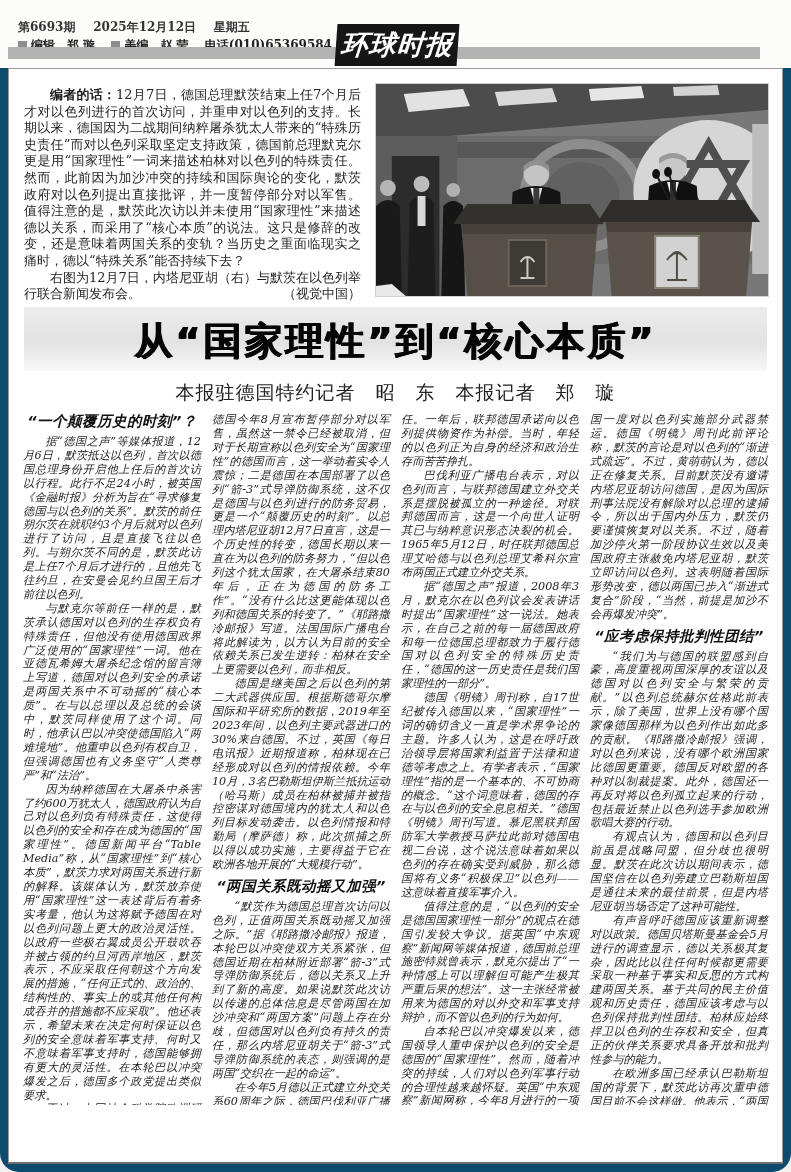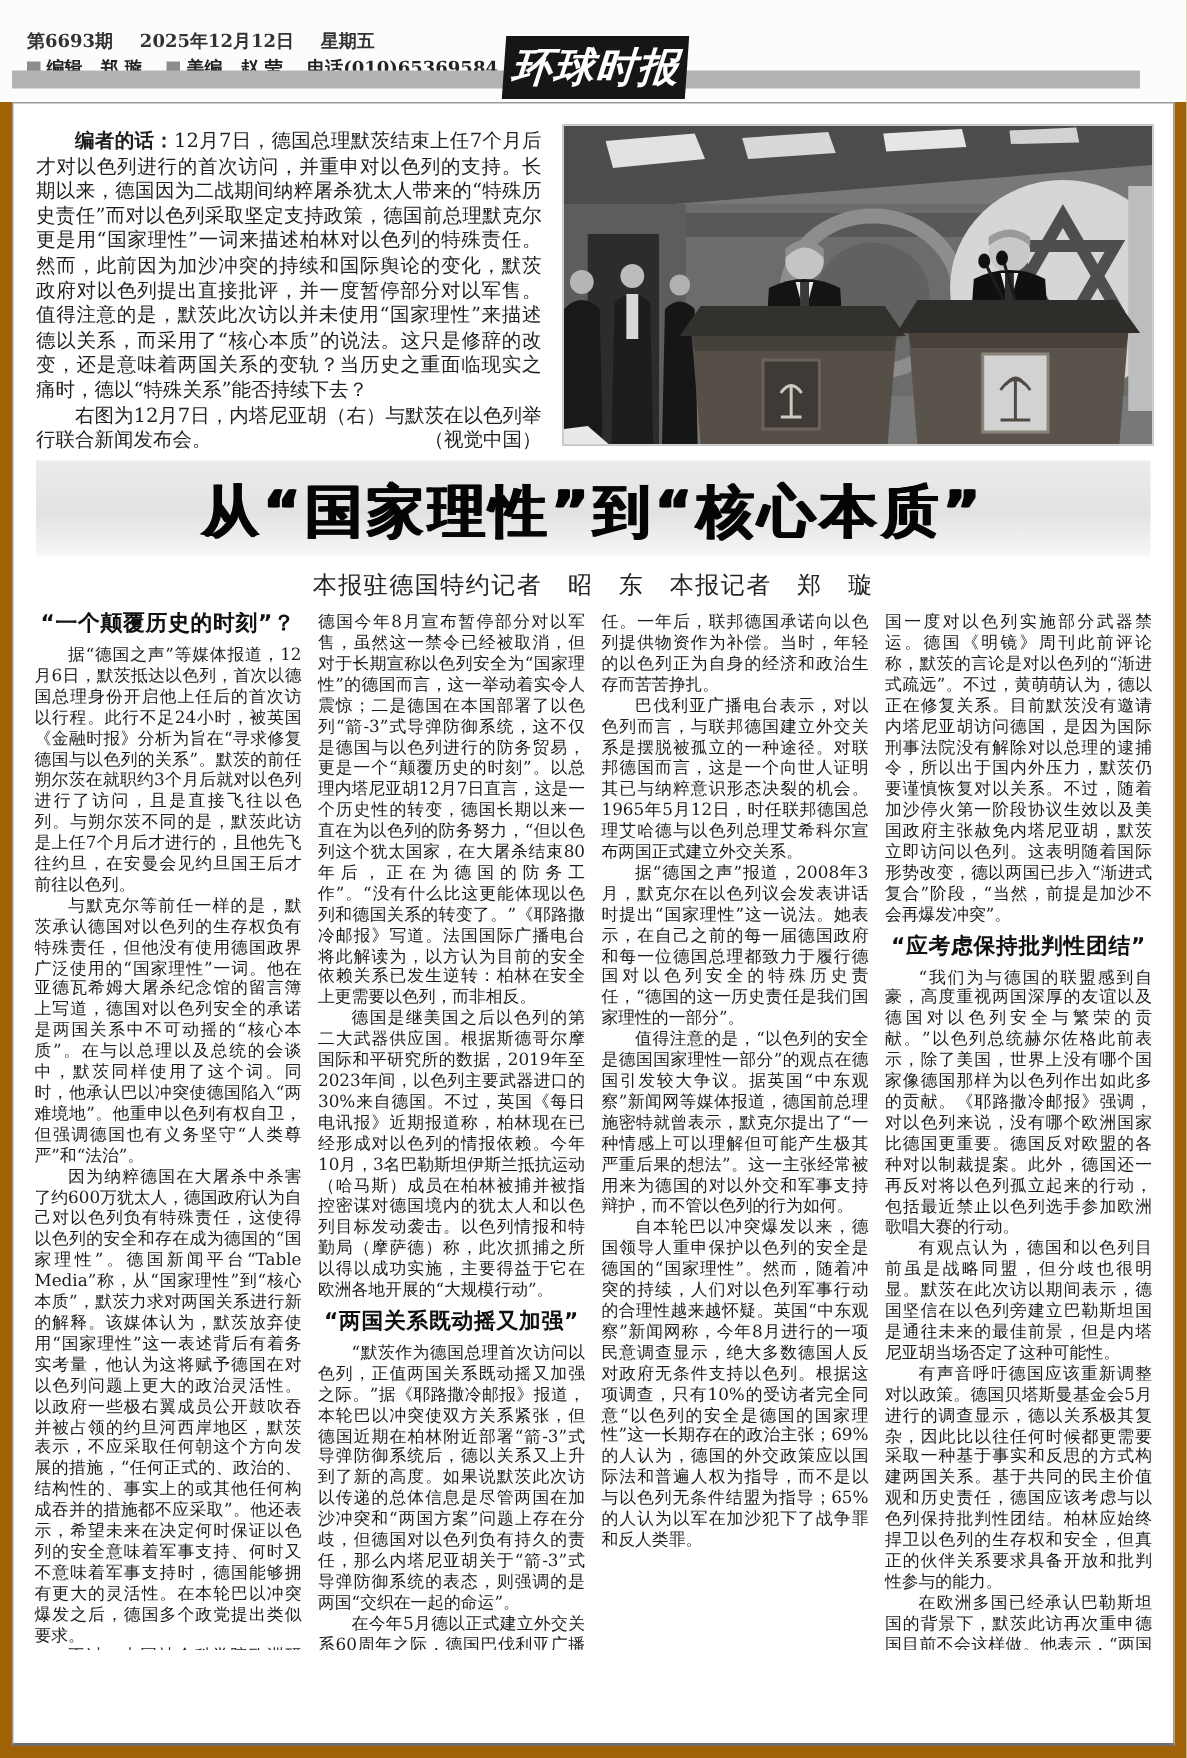--- a/index.html
+++ b/index.html
@@ -3,21 +3,21 @@
 <meta charset="utf-8">
 <style>
   html,body{margin:0;padding:0;}
   body{
     width:791px;height:1172px;position:relative;
     background:#f2f1ef;
     font-family:"DejaVu Serif","Liberation Serif",serif;
     color:#1a1a1a;
     overflow:hidden;
   }
-  .page{position:absolute;inset:0;background:#a16207;}
+  .page{position:absolute;inset:0;background:#0c4a6e;border-radius:19px;}
 
   
   .header{position:absolute;left:0;top:0;right:0;height:68px;background:#fcfcfb;}
   .hdr-left{position:absolute;left:18px;top:18px;font-size:12px;color:#2b2b2b;line-height:18px;white-space:nowrap;}
   .hdr-line1 span{margin-right:14px;font-weight:bold;color:#333;}
   .hdr-line2{font-weight:bold;color:#222;}
   .hdr-line2 .sq{display:inline-block;width:9px;height:9px;background:#8d8d8d;margin:0 4px 0 0;vertical-align:-1px;}
   .hdr-line2 b{margin-right:12px;font-weight:bold;}
   .graybar{position:absolute;left:8px;top:47px;width:752px;height:12px;background:#b3b3b3;}
   .masthead{
@@ -50,25 +50,25 @@
   .headline-block{
     margin:10px 2px 0;
     background:linear-gradient(180deg,#ececec 0%,#e2e2e2 55%,#f8f8f8 100%);
     text-align:center;padding:12px 0 8px;
   }
   .headline-block h1{
     margin:0;font-family:"DejaVu Sans","Liberation Sans",sans-serif;
     font-size:38px;line-height:1.16;font-weight:bold;color:#050505;letter-spacing:3px;
     text-shadow:0.8px 0 0 #050505,-0.8px 0 0 #050505;
   }
-  .byline{text-align:center;font-size:16px;color:#222;margin:9px 0 7px;letter-spacing:1px;}
+  .byline{text-align:center;font-size:19px;color:#222;margin:9px 0 7px;letter-spacing:1px;}
 
   
   .cols{display:flex;gap:11px;height:692px;overflow:hidden;padding:0 1px;}
-  .col{flex:1;min-width:0;font-size:11.2px;line-height:13.9px;text-align:justify;color:#1c1c1c;}
+  .col{flex:1;min-width:0;font-size:11.2px;line-height:13.9px;text-align:justify;color:#1c1c1c;font-style:italic;}
   .col p{margin:0;text-indent:2em;}
   .col p.pc{text-indent:0;}
   .col h3{
     font-family:"DejaVu Sans","Liberation Sans",sans-serif;
     font-size:14.5px;font-weight:bold;color:#111;text-align:center;
     margin:8px 0 6px;letter-spacing:0.5px;
   }
   .col h3.first{margin-top:2px;}
 </style>
 </head>
@@ -186,20 +186,21 @@
           <p class="pc">德国今年8月宣布暂停部分对以军售，虽然这一禁令已经被取消，但对于长期宣称以色列安全为“国家理性”的德国而言，这一举动着实令人震惊；二是德国在本国部署了以色列“箭-3”式导弹防御系统，这不仅是德国与以色列进行的防务贸易，更是一个“颠覆历史的时刻”。以总理内塔尼亚胡12月7日直言，这是一个历史性的转变，德国长期以来一直在为以色列的防务努力，“但以色列这个犹太国家，在大屠杀结束80年后，正在为德国的防务工作”。“没有什么比这更能体现以色列和德国关系的转变了。”《耶路撒冷邮报》写道。法国国际广播电台将此解读为，以方认为目前的安全依赖关系已发生逆转：柏林在安全上更需要以色列，而非相反。</p>
           <p>德国是继美国之后以色列的第二大武器供应国。根据斯德哥尔摩国际和平研究所的数据，2019年至2023年间，以色列主要武器进口的30%来自德国。不过，英国《每日电讯报》近期报道称，柏林现在已经形成对以色列的情报依赖。今年10月，3名巴勒斯坦伊斯兰抵抗运动（哈马斯）成员在柏林被捕并被指控密谋对德国境内的犹太人和以色列目标发动袭击。以色列情报和特勤局（摩萨德）称，此次抓捕之所以得以成功实施，主要得益于它在欧洲各地开展的“大规模行动”。</p>
           <h3>“两国关系既动摇又加强”</h3>
           <p>“默茨作为德国总理首次访问以色列，正值两国关系既动摇又加强之际。”据《耶路撒冷邮报》报道，本轮巴以冲突使双方关系紧张，但德国近期在柏林附近部署“箭-3”式导弹防御系统后，德以关系又上升到了新的高度。如果说默茨此次访以传递的总体信息是尽管两国在加沙冲突和“两国方案”问题上存在分歧，但德国对以色列负有持久的责任，那么内塔尼亚胡关于“箭-3”式导弹防御系统的表态，则强调的是两国“交织在一起的命运”。</p>
           <p>在今年5月德以正式建立外交关系60周年之际，德国巴伐利亚广播电台发文回顾称，德以正式建交标志着两国关系走向和解。多年来，德国和以色列建立了紧密的伙伴关系——不仅在政治领域，也在文化、科学和商业领域。城市合作和青年交流活动将两国社会紧密联系在一起。</p>
         </div>
         <div class="col">
           <p class="pc">任。一年后，联邦德国承诺向以色列提供物资作为补偿。当时，年轻的以色列正为自身的经济和政治生存而苦苦挣扎。</p>
           <p>巴伐利亚广播电台表示，对以色列而言，与联邦德国建立外交关系是摆脱被孤立的一种途径。对联邦德国而言，这是一个向世人证明其已与纳粹意识形态决裂的机会。1965年5月12日，时任联邦德国总理艾哈德与以色列总理艾希科尔宣布两国正式建立外交关系。</p>
           <p>据“德国之声”报道，2008年3月，默克尔在以色列议会发表讲话时提出“国家理性”这一说法。她表示，在自己之前的每一届德国政府和每一位德国总理都致力于履行德国对以色列安全的特殊历史责任，“德国的这一历史责任是我们国家理性的一部分”。</p>
+          <p>德国《明镜》周刊称，自17世纪被传入德国以来，“国家理性”一词的确切含义一直是学术界争论的主题。许多人认为，这是在呼吁政治领导层将国家利益置于法律和道德等考虑之上。有学者表示，“国家理性”指的是一个基本的、不可协商的概念。“这个词意味着，德国的存在与以色列的安全息息相关。”德国《明镜》周刊写道。慕尼黑联邦国防军大学教授马萨拉此前对德国电视二台说，这个说法意味着如果以色列的存在确实受到威胁，那么德国将有义务“积极保卫”以色列——这意味着直接军事介入。</p>
           <p>值得注意的是，“以色列的安全是德国国家理性一部分”的观点在德国引发较大争议。据英国“中东观察”新闻网等媒体报道，德国前总理施密特就曾表示，默克尔提出了“一种情感上可以理解但可能产生极其严重后果的想法”。这一主张经常被用来为德国的对以外交和军事支持辩护，而不管以色列的行为如何。</p>
           <p>自本轮巴以冲突爆发以来，德国领导人重申保护以色列的安全是德国的“国家理性”。然而，随着冲突的持续，人们对以色列军事行动的合理性越来越怀疑。英国“中东观察”新闻网称，今年8月进行的一项民意调查显示，绝大多数德国人反对政府无条件支持以色列。根据这项调查，只有10%的受访者完全同意“以色列的安全是德国的国家理性”这一长期存在的政治主张；69%的人认为，德国的外交政策应以国际法和普遍人权为指导，而不是以与以色列无条件结盟为指导；65%的人认为以军在加沙犯下了战争罪和反人类罪。</p>
         </div>
         <div class="col">
           <p class="pc">国一度对以色列实施部分武器禁运。德国《明镜》周刊此前评论称，默茨的言论是对以色列的“渐进式疏远”。不过，黄萌萌认为，德以正在修复关系。目前默茨没有邀请内塔尼亚胡访问德国，是因为国际刑事法院没有解除对以总理的逮捕令，所以出于国内外压力，默茨仍要谨慎恢复对以关系。不过，随着加沙停火第一阶段协议生效以及美国政府主张赦免内塔尼亚胡，默茨立即访问以色列。这表明随着国际形势改变，德以两国已步入“渐进式复合”阶段，“当然，前提是加沙不会再爆发冲突”。</p>
           <h3>“应考虑保持批判性团结”</h3>
           <p>“我们为与德国的联盟感到自豪，高度重视两国深厚的友谊以及德国对以色列安全与繁荣的贡献。”以色列总统赫尔佐格此前表示，除了美国，世界上没有哪个国家像德国那样为以色列作出如此多的贡献。《耶路撒冷邮报》强调，对以色列来说，没有哪个欧洲国家比德国更重要。德国反对欧盟的各种对以制裁提案。此外，德国还一再反对将以色列孤立起来的行动，包括最近禁止以色列选手参加欧洲歌唱大赛的行动。</p>
           <p>有观点认为，德国和以色列目前虽是战略同盟，但分歧也很明显。默茨在此次访以期间表示，德国坚信在以色列旁建立巴勒斯坦国是通往未来的最佳前景，但是内塔尼亚胡当场否定了这种可能性。</p>
           <p>有声音呼吁德国应该重新调整对以政策。德国贝塔斯曼基金会5月进行的调查显示，德以关系极其复杂，因此比以往任何时候都更需要采取一种基于事实和反思的方式构建两国关系。基于共同的民主价值观和历史责任，德国应该考虑与以色列保持批判性团结。柏林应始终捍卫以色列的生存权和安全，但真正的伙伴关系要求具备开放和批判性参与的能力。</p>
           <p>在欧洲多国已经承认巴勒斯坦国的背景下，默茨此访再次重申德国目前不会这样做。他表示，“两国方案”只能在谈判结束时达成，而不是一开始就出现。这是否会影响欧盟的中东政策？黄萌萌对记者分析称，中短期内，在欧盟成员国、以色列以及国际社会三重压力下，德国在承认巴勒斯坦国问题上仍将保持战略模糊，主张通过谈判找到解决方案，“应该说是欧盟整体立场将影响德国对巴勒斯坦的立场，而非德国主导塑造欧盟中东政策立场”。▲</p>

